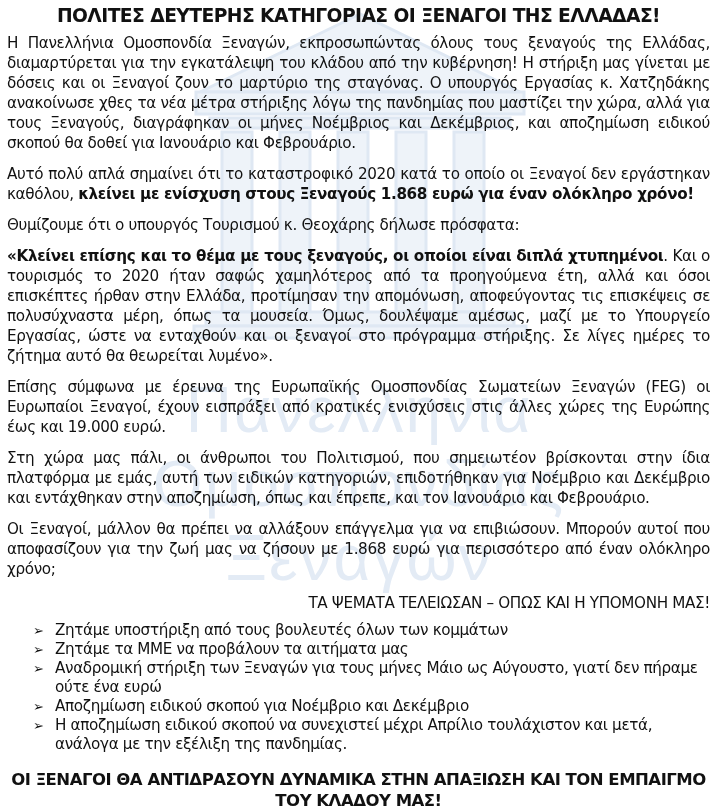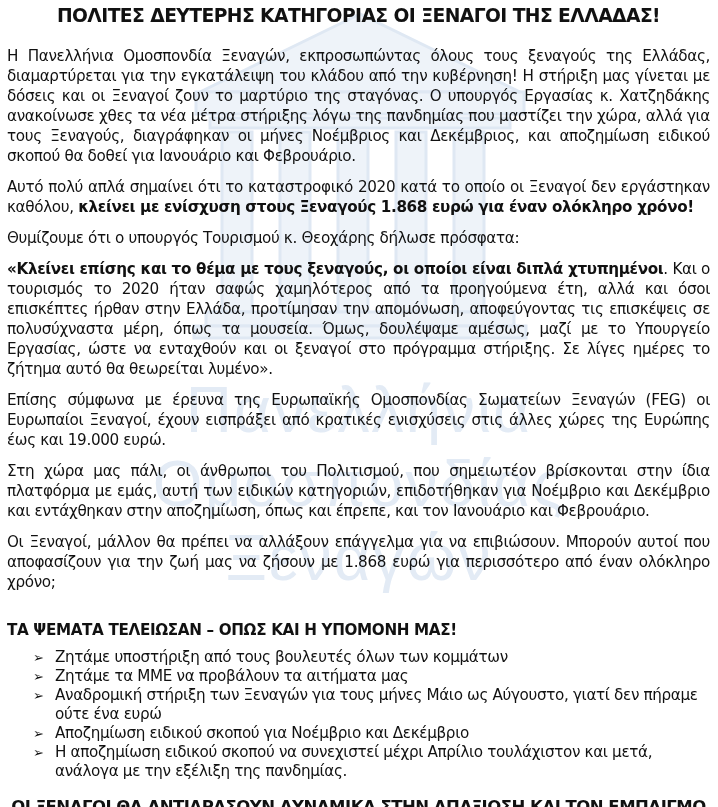--- a/index.html
+++ b/index.html
@@ -7,24 +7,24 @@
   .page { position: relative; width: 718px; height: 807px; overflow: hidden; }
   .watermark { position: absolute; left: 0; top: 0; width: 718px; height: 681px; z-index: 0; pointer-events: none; }
   .wm-text { position: absolute; left: 0; width: 718px; text-align: center;
     font-family: "Liberation Sans", sans-serif; color: #e3ebf5; font-size: 64px; line-height: 64px; letter-spacing: 2px; }
   .content { position: relative; z-index: 1; padding: 0 8px 0 7px;
     font-family: "DejaVu Sans", sans-serif; font-size: 15.2px; line-height: 20px; color: #111111;
     letter-spacing: -0.35px; }
   .title { font-family: "DejaVu Sans", sans-serif; font-weight: bold; font-size: 19.5px; text-align: center;
     margin: 2px 0 0 0; line-height: 28px; letter-spacing: -0.6px; transform: scaleX(0.96); }
   p { margin: 0; text-align: justify; }
-  .p1 { margin-top: 16px; }
+  .p1 { margin-top: 3px; }
   .gap { margin-top: 11px; }
   b { font-weight: bold; }
-  .subhead { text-align: left; font-weight: bold; margin-top: 28px; font-size: 15.2px; }
+  .subhead { text-align: right; font-weight: normal; margin-top: 14px; font-size: 15.2px; }
   ul.demands { list-style: none; margin: 8px 0 0 0; padding: 0 0 0 48px; }
   ul.demands li { position: relative; padding-left: 0; line-height: 19px; }
   ul.demands li .bullet { position: absolute; left: -22px; top: 0; font-size: 13px; }
   .closing { text-align: center; font-weight: bold; margin-top: 15px; font-size: 16.5px; line-height: 21px; letter-spacing: -0.5px; }
 </style>
 </head>
 <body>
 
 <div class="page">
 

